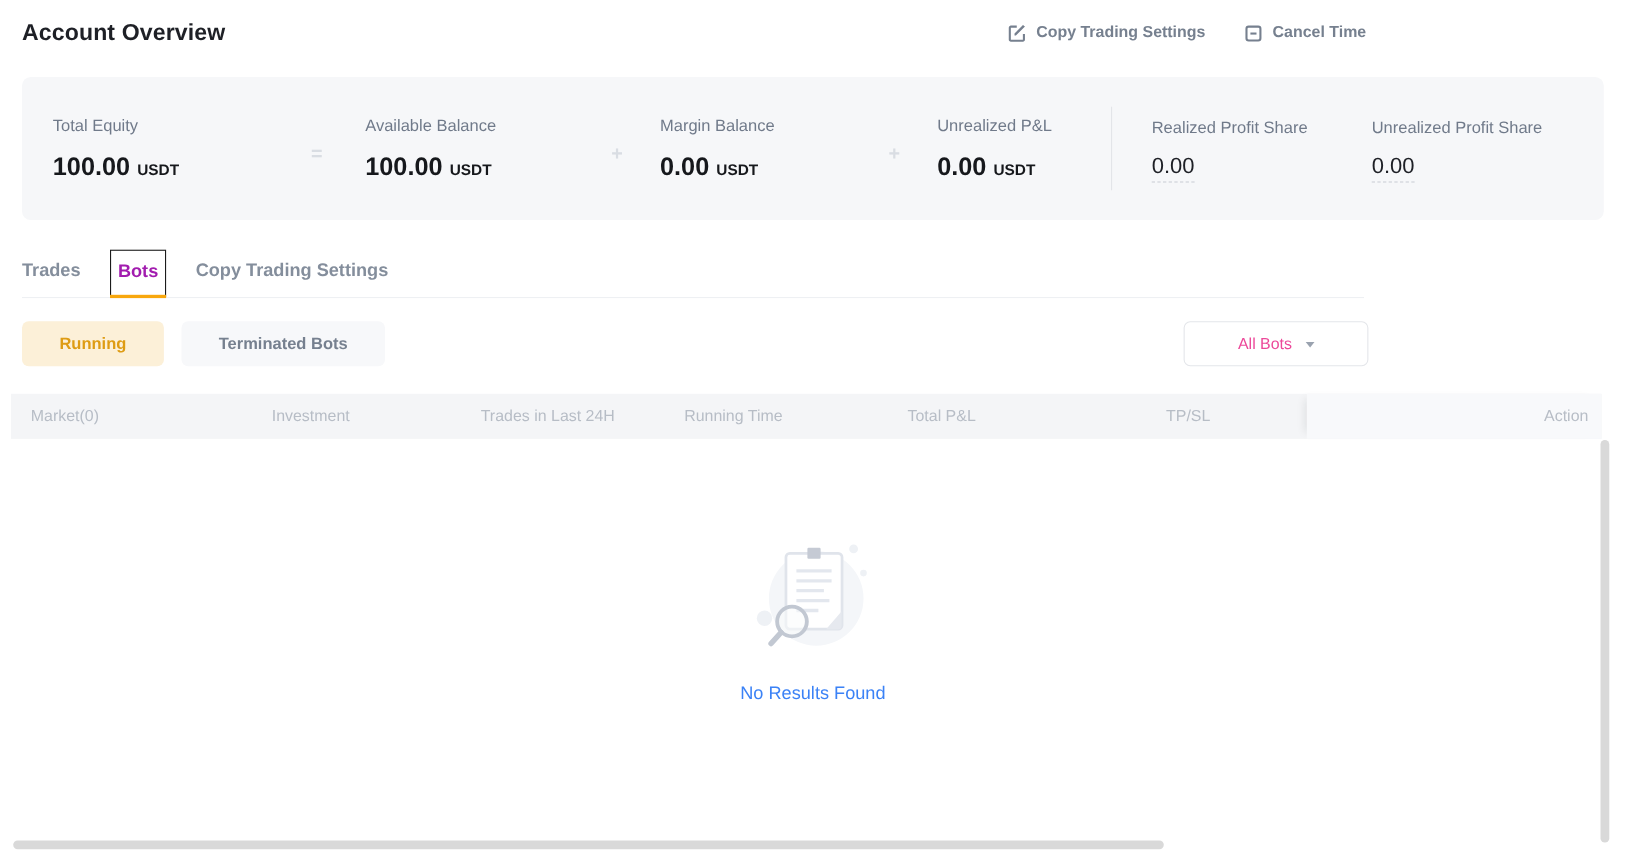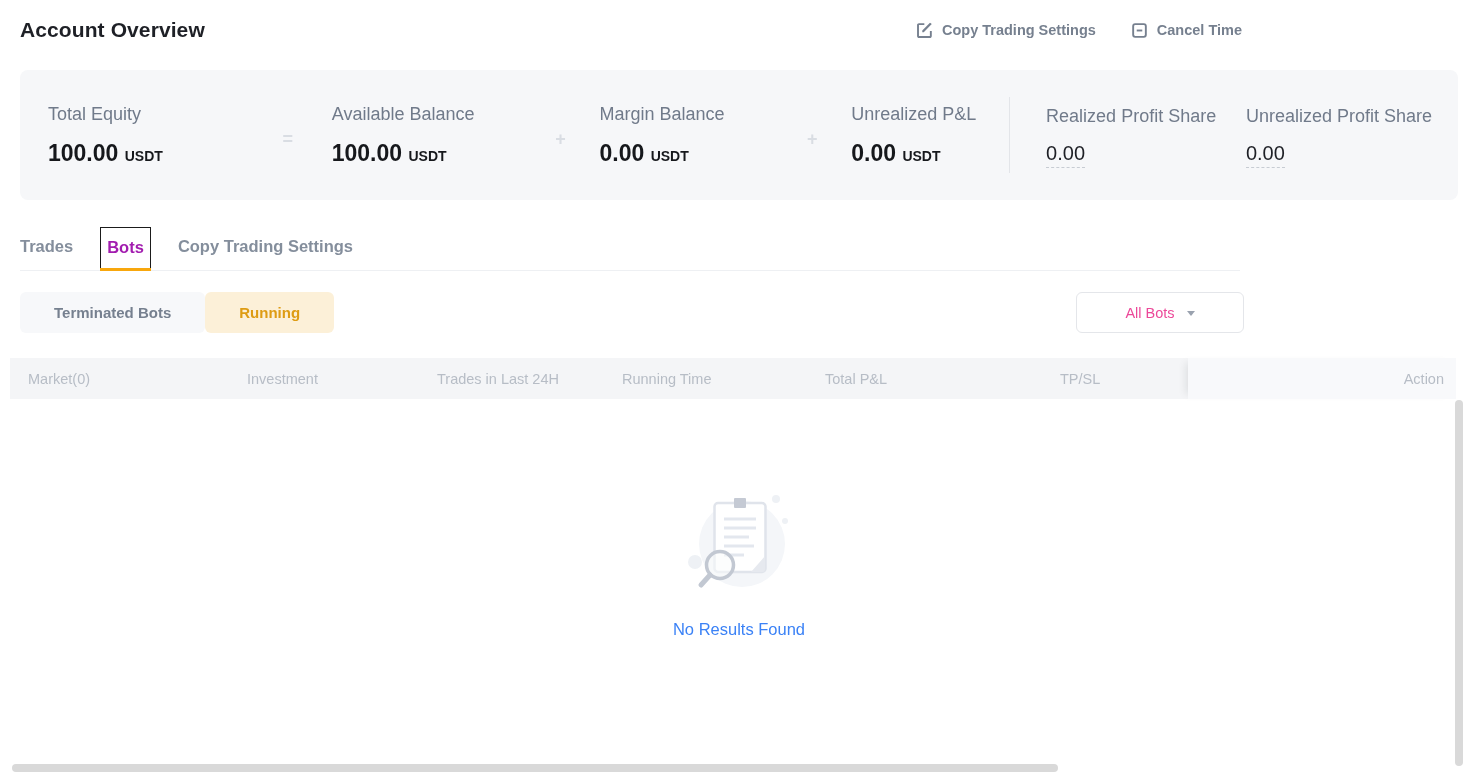--- a/index.html
+++ b/index.html
@@ -9,21 +9,21 @@
   
   .page-header { position:absolute; top:18px; left:20px; right:22px; display:flex; justify-content:space-between; align-items:center; }
   .page-title { font-size:21px; font-weight:700; color:#1e2026; letter-spacing:.1px; }
   .header-actions { display:flex; gap:34px; }
   .header-action { display:flex; align-items:center; gap:8px; background:none; border:none; cursor:pointer; font-family:inherit; font-size:14.5px; font-weight:700; color:#76808f; }
   .header-action svg { display:block; }
 
   
   .stats-card { position:absolute; top:70px; left:20px; width:1438px; height:130px; background:#f6f7f9; border-radius:8px; display:flex; align-items:center; padding:0 26px 0 28px; }
   .stat { display:flex; flex-direction:column; gap:15px; }
-  .stat-label { font-size:18px; color:#707a8a; white-space:nowrap; }
+  .stat-label { font-size:15px; color:#707a8a; white-space:nowrap; }
   .stat-value { font-size:23px; font-weight:700; color:#16181c; white-space:nowrap; }
   .stat-unit { font-size:14px; font-weight:700; color:#16181c; }
   .stat-value.light { font-weight:400; font-size:20px; color:#1e2026; }
   .stat-value.light .dashed { border-bottom:1px dashed #c7ccd3; padding-bottom:3px; }
   .op { font-size:18px; font-weight:700; color:#d9dde3; text-align:center; align-self:center; margin-top:8px; }
   .op-eq { width:88px; }
   .op-plus { width:78px; }
   .w-te { width:196px; }
   .w-ab { width:190px; }
   .w-mb { width:174px; }
@@ -124,22 +124,22 @@
     </div>
   </div>
 
   <div class="tabs">
     <button class="tab">Trades</button>
     <button class="tab active">Bots</button>
     <button class="tab">Copy Trading Settings</button>
   </div>
 
   <div class="filter-row">
+    <button class="pill running">Running</button>
     <button class="pill terminated">Terminated Bots</button>
-    <button class="pill running">Running</button>
     <div class="dropdown">
       <span>All Bots</span>
       <span class="caret"></span>
     </div>
   </div>
 
   <div class="table-header">
     <div class="th th-market">Market(0)</div>
     <div class="th th-investment">Investment</div>
     <div class="th th-trades">Trades in Last 24H</div>

